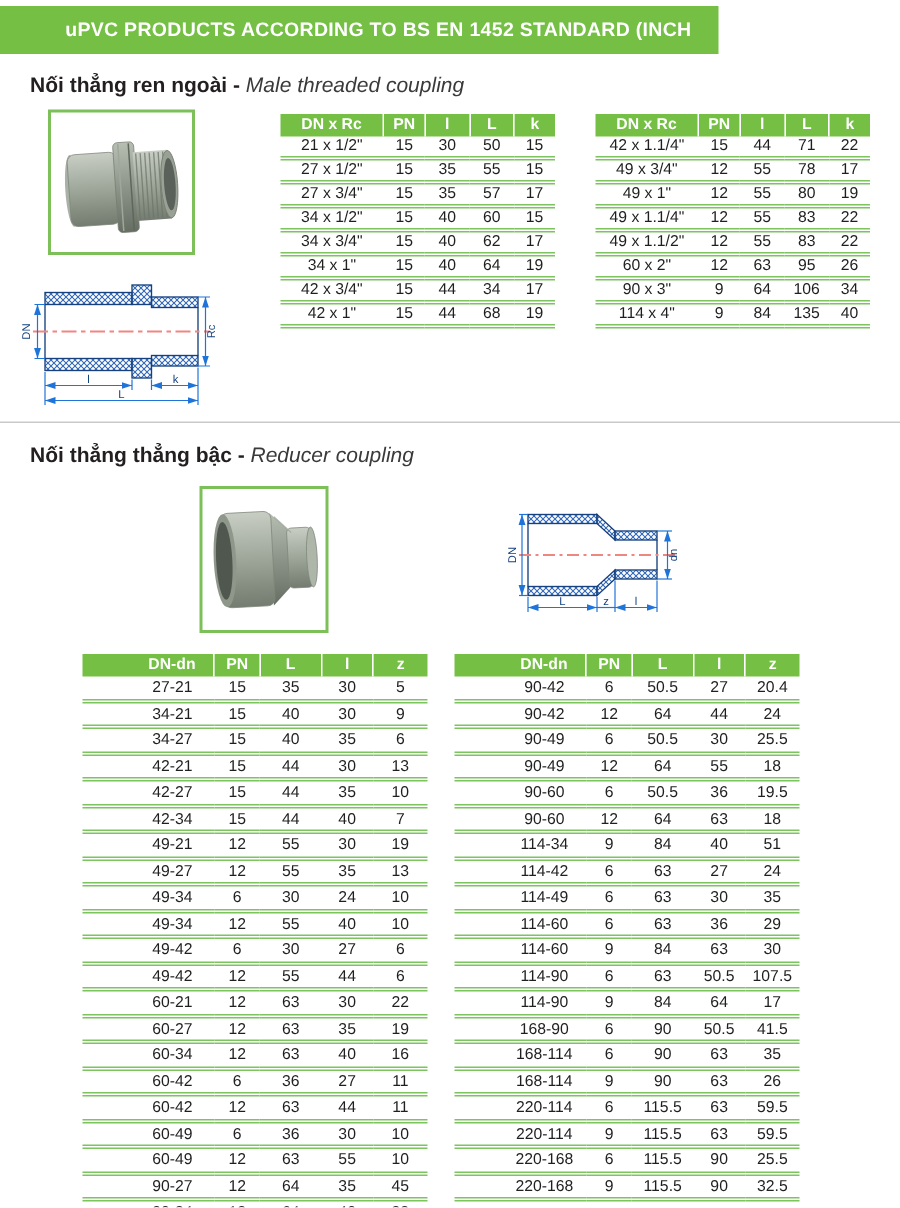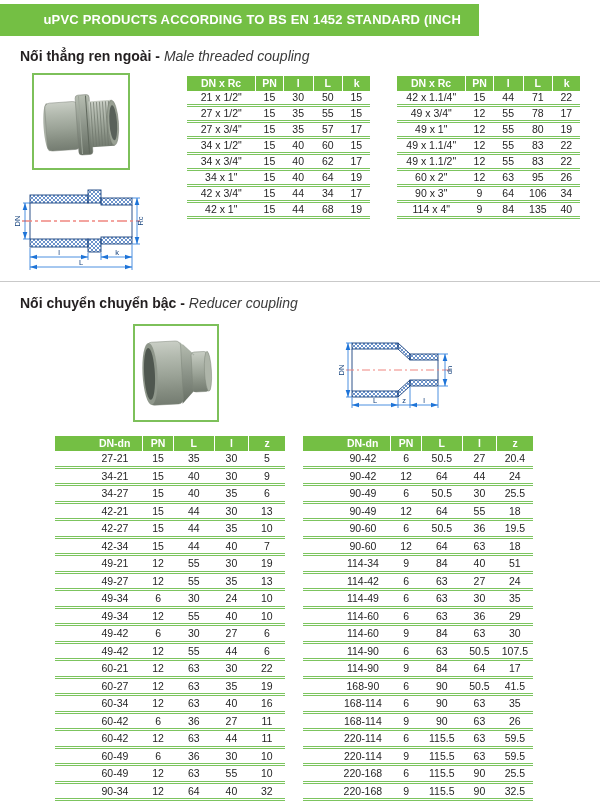--- a/index.html
+++ b/index.html
@@ -265,21 +265,21 @@
           <td>84</td>
           <td>135</td>
           <td>40</td>
         </tr>
       </tbody>
     </table>
 
   <div class="divider" style="top:281px;"></div>
 
   <div class="sec-title" style="top:295px;">
-    <span class="vi">Nối chuyển chuyển bậc -</span>
+    <span class="vi">Nối thẳng thẳng bậc -</span>
     <span class="en">Reducer coupling</span>
   </div>
 
   <div class="photo-frame" style="left:133px;top:324px;width:82px;height:94px;">
     <svg width="82" height="94" viewBox="0 0 82 94">
       <g transform="rotate(-3 41 47)">
         <polygon points="46,16 58,28 58,66 46,78" fill="url(#pg2)"></polygon>
         <rect x="57" y="27" width="16" height="40" rx="3" fill="url(#pg1)" stroke="#7e857a" stroke-width="0.5"></rect>
         <ellipse cx="73" cy="47" rx="3.5" ry="20" fill="#aeb5a9" stroke="#7e857a" stroke-width="0.5"></ellipse>
         <rect x="13" y="15" width="34" height="63" rx="5" fill="url(#pg1)" stroke="#7e857a" stroke-width="0.5"></rect>
@@ -465,20 +465,27 @@
           <td>10</td>
         </tr>
         <tr>
           <td>60-49</td>
           <td>12</td>
           <td>63</td>
           <td>55</td>
           <td>10</td>
         </tr>
         <tr>
+          <td>90-27</td>
+          <td>12</td>
+          <td>64</td>
+          <td>35</td>
+          <td>45</td>
+        </tr>
+        <tr>
           <td>90-34</td>
           <td>12</td>
           <td>64</td>
           <td>40</td>
           <td>32</td>
         </tr>
       </tbody>
     </table>
   <table class="spec t2" style="left:303px;top:436px;width:230px;">
       <thead>

